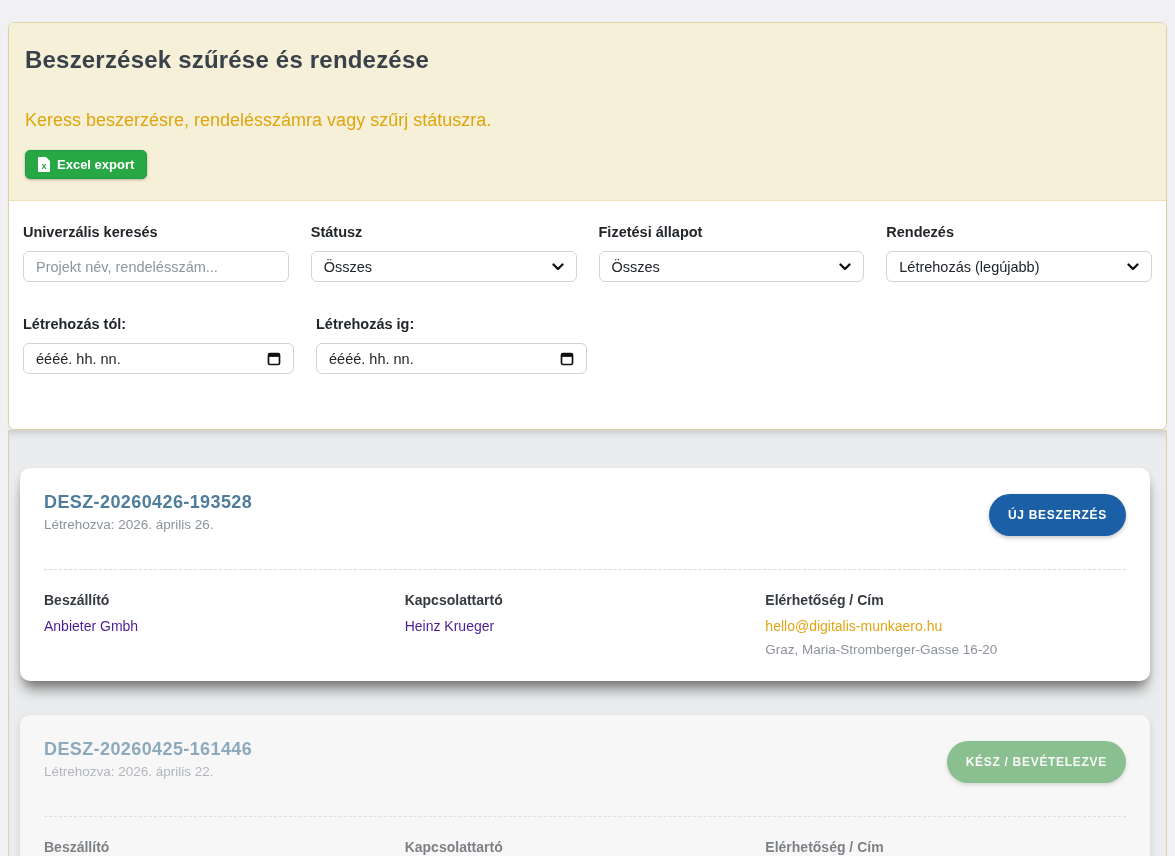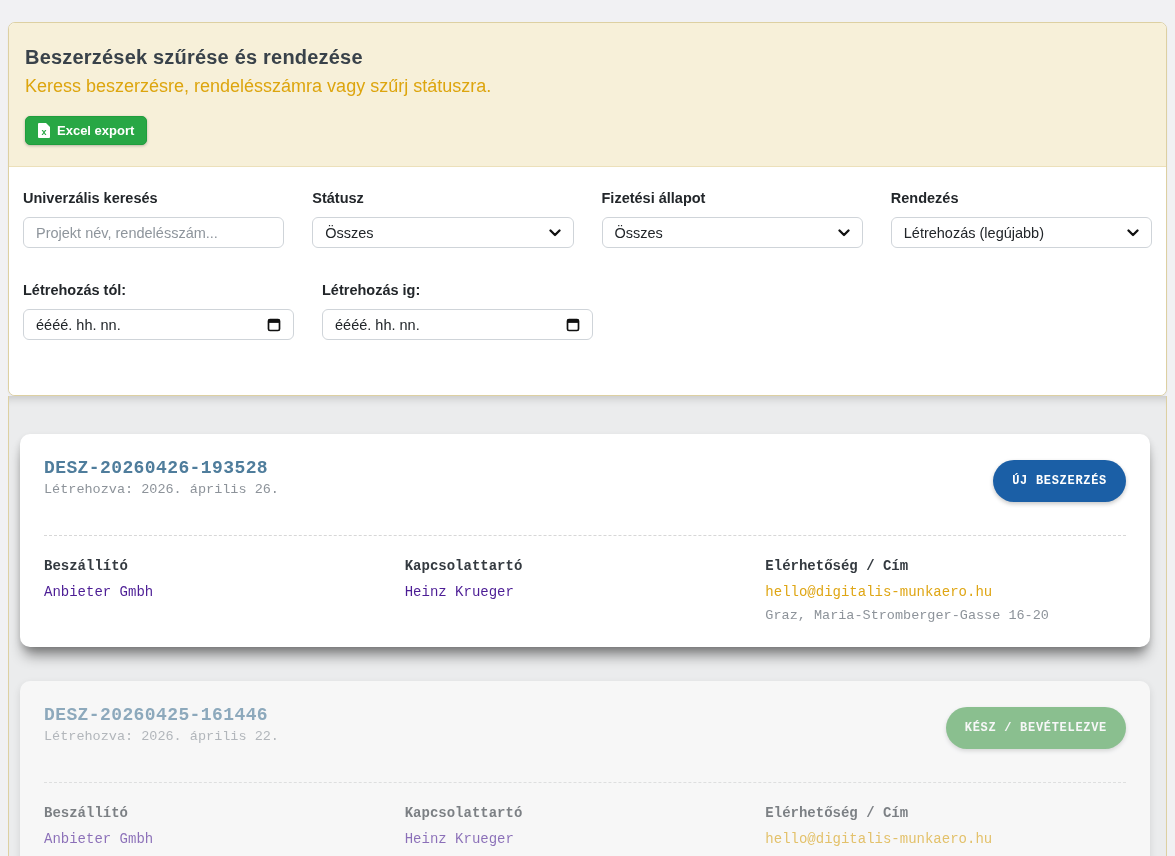--- a/index.html
+++ b/index.html
@@ -18,38 +18,38 @@
     overflow: hidden;
     background: #fff;
     box-shadow: 0 1px 2px rgba(0,0,0,0.06);
   }
   .panel-header {
     background: #f7f0d9;
     padding: 23px 16px 21px;
     border-bottom: 1px solid #ece0ba;
   }
   .panel-title {
-    font-size: 20px; font-weight: 700; color: #39424a; letter-spacing: .2px;
+    font-size: 24px; font-weight: 700; color: #39424a; letter-spacing: .2px;
   }
   .panel-subtitle {
-    margin-top: 7px; font-size: 18px; color: #dda50e;
+    margin-top: 36px; font-size: 18px; color: #dda50e;
   }
   .excel-btn {
     margin-top: 19px;
     display: inline-flex; align-items: center; gap: 7px;
     background: #28a745; border: 1px solid #1f9e3d;
     color: #fff; font-weight: 700; font-size: 13px;
     font-family: "Liberation Sans", sans-serif;
     padding: 6px 12px; border-radius: 5px; cursor: pointer;
     box-shadow: 0 1px 3px rgba(0,0,0,0.25);
   }
   .excel-btn svg { display: block; }
 
   .panel-body { background: #fff; padding: 23px 14px 55px; }
-  .filter-row { display: flex; gap: 28px; }
+  .filter-row { display: flex; gap: 22px; }
   .filter-row + .filter-row { margin-top: 34px; }
   .filter-field { width: calc((100% - 45px) / 4); }
   .field-label {
     display: block; font-size: 14.5px; font-weight: 700;
     color: #22262a; margin-bottom: 11px;
   }
   .control {
     width: 100%; height: 31px;
     border: 1px solid #cfd4d9; border-radius: 6px;
     background: #fff; font-size: 14.5px; color: #212529;
@@ -68,21 +68,20 @@
     border-left: 1px solid #ddd0a2;
     border-right: 1px solid #ddd0a2;
     padding: 38px 0 12px;
     box-shadow: inset 0 10px 10px -8px rgba(0,0,0,0.18);
   }
   .card {
     margin: 0 16px 34px 11px;
     background: #fff; border-radius: 10px;
     padding: 24px;
     box-shadow: 0 12px 14px -4px rgba(0,0,0,0.45), 0 3px 6px rgba(0,0,0,0.12);
-    font-family: Liberation Mono, monospace;
   }
   .card.dimmed { opacity: 0.6; box-shadow: 0 3px 8px rgba(0,0,0,0.18); }
   .card-head { display: flex; justify-content: space-between; align-items: flex-start; }
   .card-id { font-size: 18px; font-weight: 700; color: #4f7d9c; letter-spacing: .4px; }
   .card-created { margin-top: 4px; font-size: 13.5px; color: #8d939a; }
   .badge {
     border-radius: 999px; padding: 14px 19px;
     font-size: 12px; font-weight: 700; color: #fff;
     letter-spacing: .7px; white-space: nowrap; margin-top: 2px;
     box-shadow: 0 2px 4px rgba(0,0,0,0.22);

